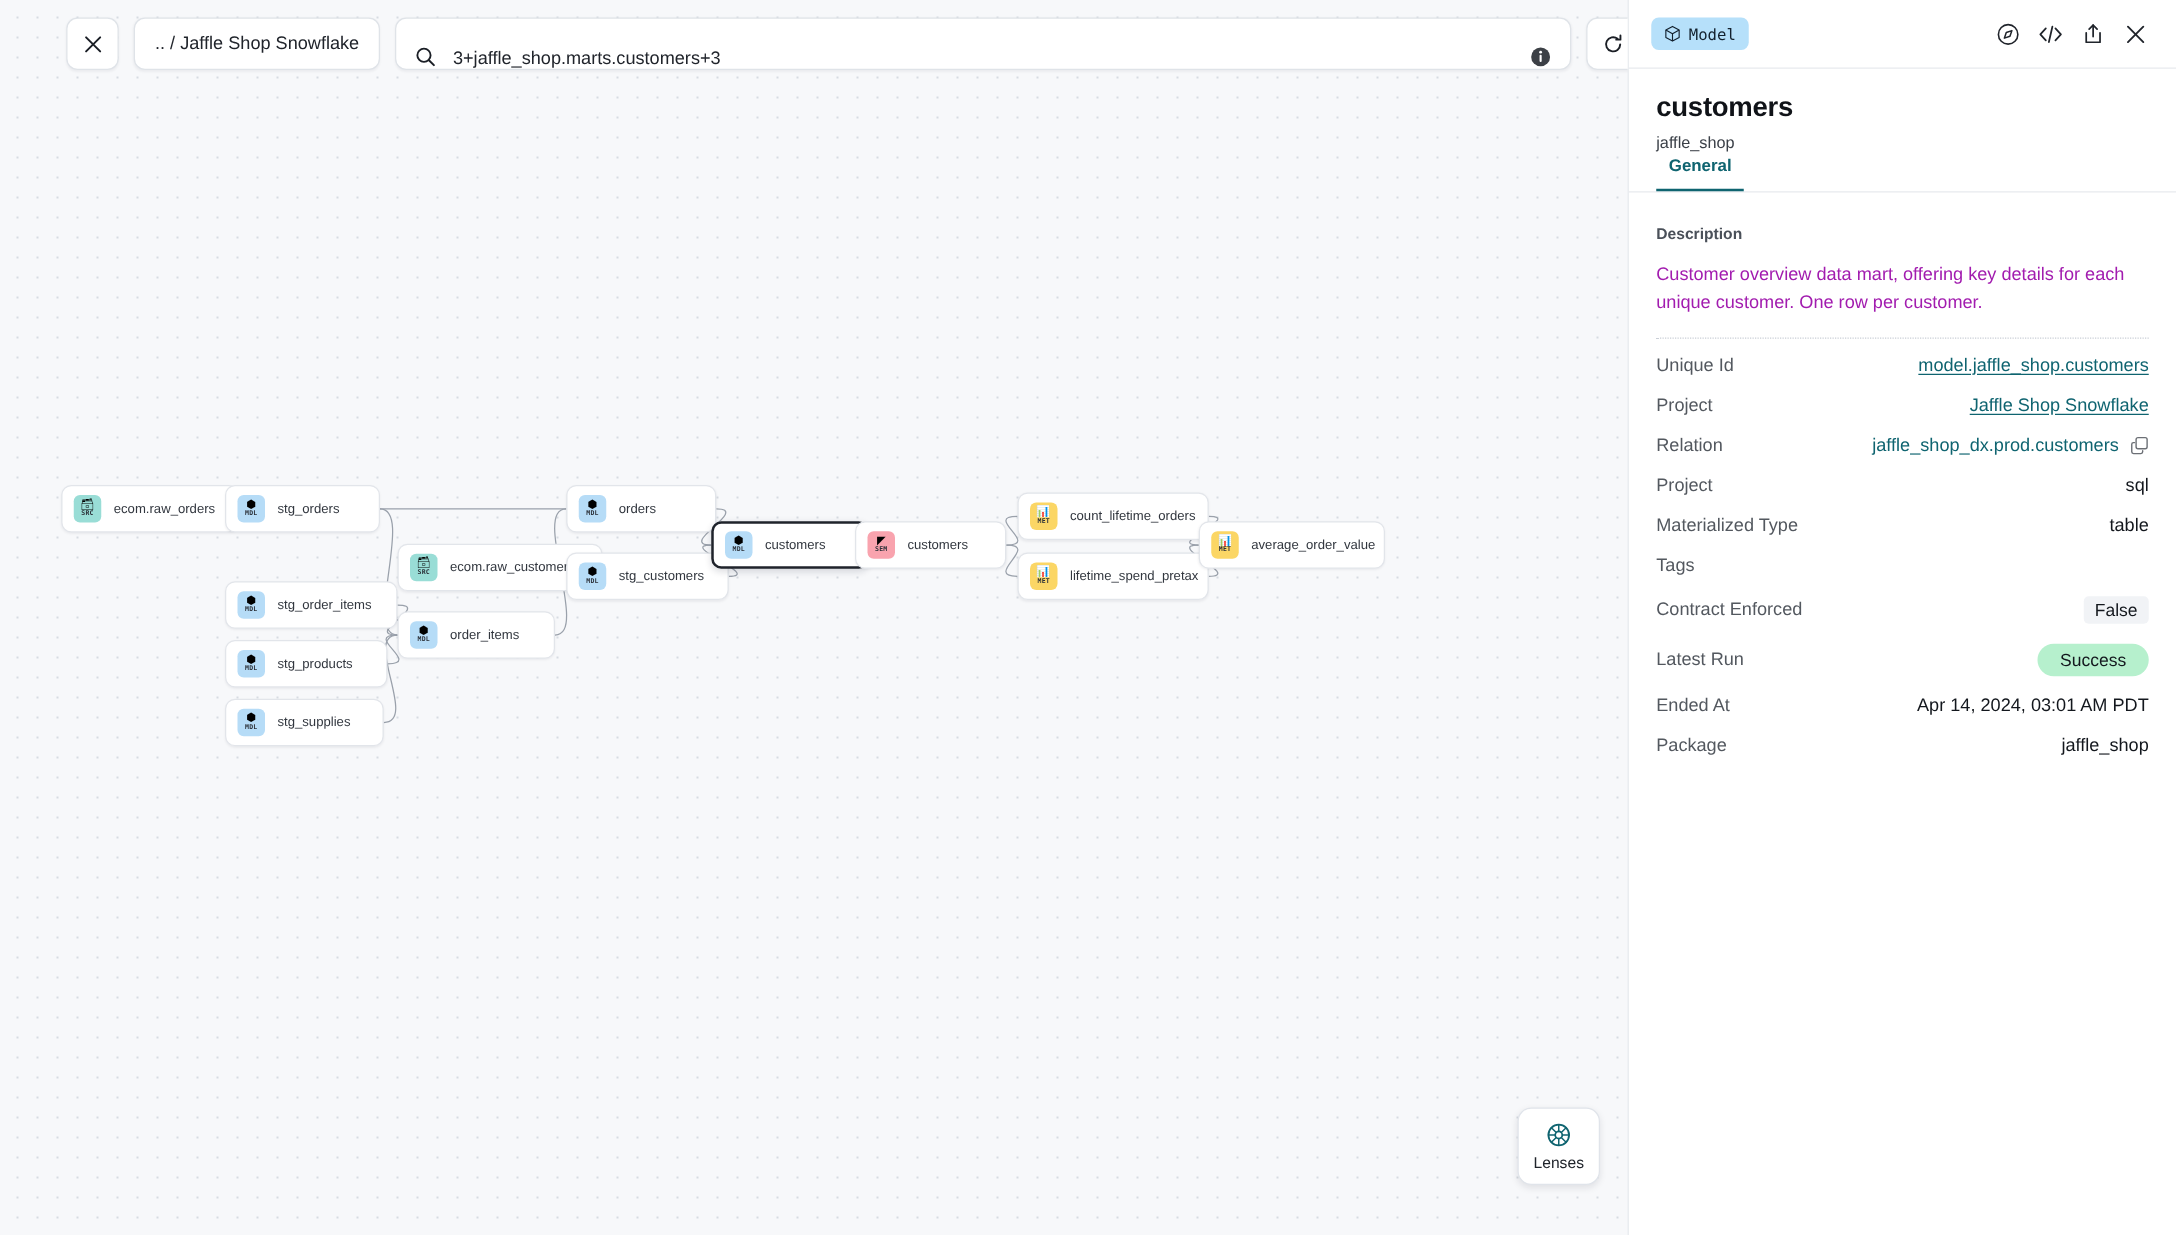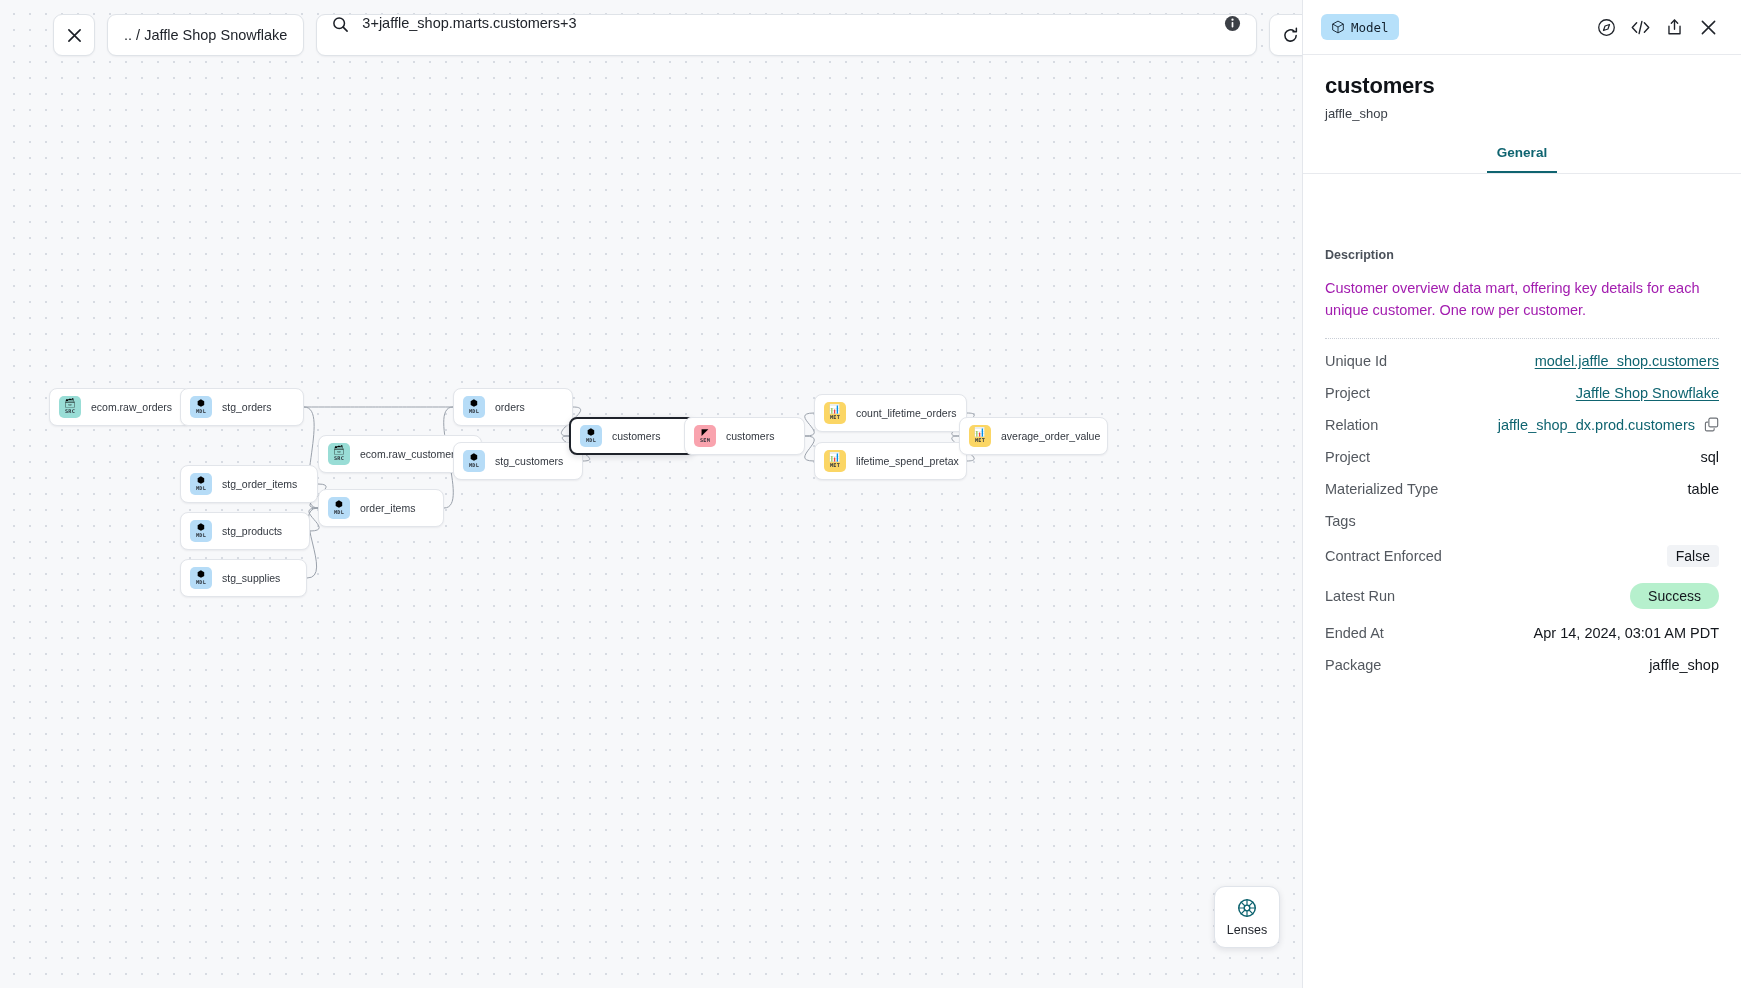--- a/index.html
+++ b/index.html
@@ -47,21 +47,21 @@
     padding: 0 16px;
     font-size: 14.5px; color: #20242b;
     white-space: nowrap;
   }
   .tb-search {
     flex: 1;
     height: 42px;
     background: #fff;
     border: 1px solid #dfe3e8;
     border-radius: 9px;
-    display: flex; align-items: flex-start;
+    display: flex; align-items: flex-end;
     padding: 0 14px 0 14px;
     box-shadow: 0 1px 2px rgba(16,24,40,.05);
     position: relative;
   }
   .tb-search .s-ico { width: 19px; height: 19px; flex: 0 0 19px; display: flex; align-items: center; justify-content: center; }
   .tb-search input {
     flex: 1;
     border: none; outline: none;
     font-family: "Liberation Sans", sans-serif;
     font-size: 14.5px;
@@ -164,31 +164,31 @@
   .p-head .spacer { flex: 1; }
   .hico {
     width: 30px; height: 30px;
     display: flex; align-items: center; justify-content: center;
     cursor: pointer; margin-left: 4px;
   }
   .p-title-wrap { padding: 18px 22px 0 22px; }
   .p-title { font-size: 22px; font-weight: 700; color: #101318; letter-spacing: -0.2px; }
   .p-sub { font-size: 13px; color: #3b4048; margin-top: 7px; }
 
-  .tabs { padding: 0 22px; margin-top: 24px; border-bottom: 1px solid #e8eaee; display: flex; justify-content: center; }
+  .tabs { padding: 0 22px; margin-top: 4px; border-bottom: 1px solid #e8eaee; display: flex; }
   .tab {
     font-size: 13.5px; font-weight: 700;
     color: #0f6470;
     padding: 0 10px 11px 10px;
     border-bottom: 2.5px solid #0f6470;
     cursor: pointer;
   }
 
   .p-body { padding: 26px 22px 0 22px; overflow-y: auto; flex: 1; }
-  .sec-label { font-size: 12.5px; font-weight: 700; color: #4a5059; margin-top: 48px; }
+  .sec-label { font-size: 12.5px; font-weight: 700; color: #4a5059; }
   .desc {
     font-size: 14.5px; color: #a21caf;
     line-height: 1.55;
     margin-top: 15px;
   }
   .dotline { border-top: 1px dotted #c9ced6; margin: 16px 0 0 0; }
 
   .rows { margin-top: 6px; }
   .row {
     display: flex; align-items: center;

